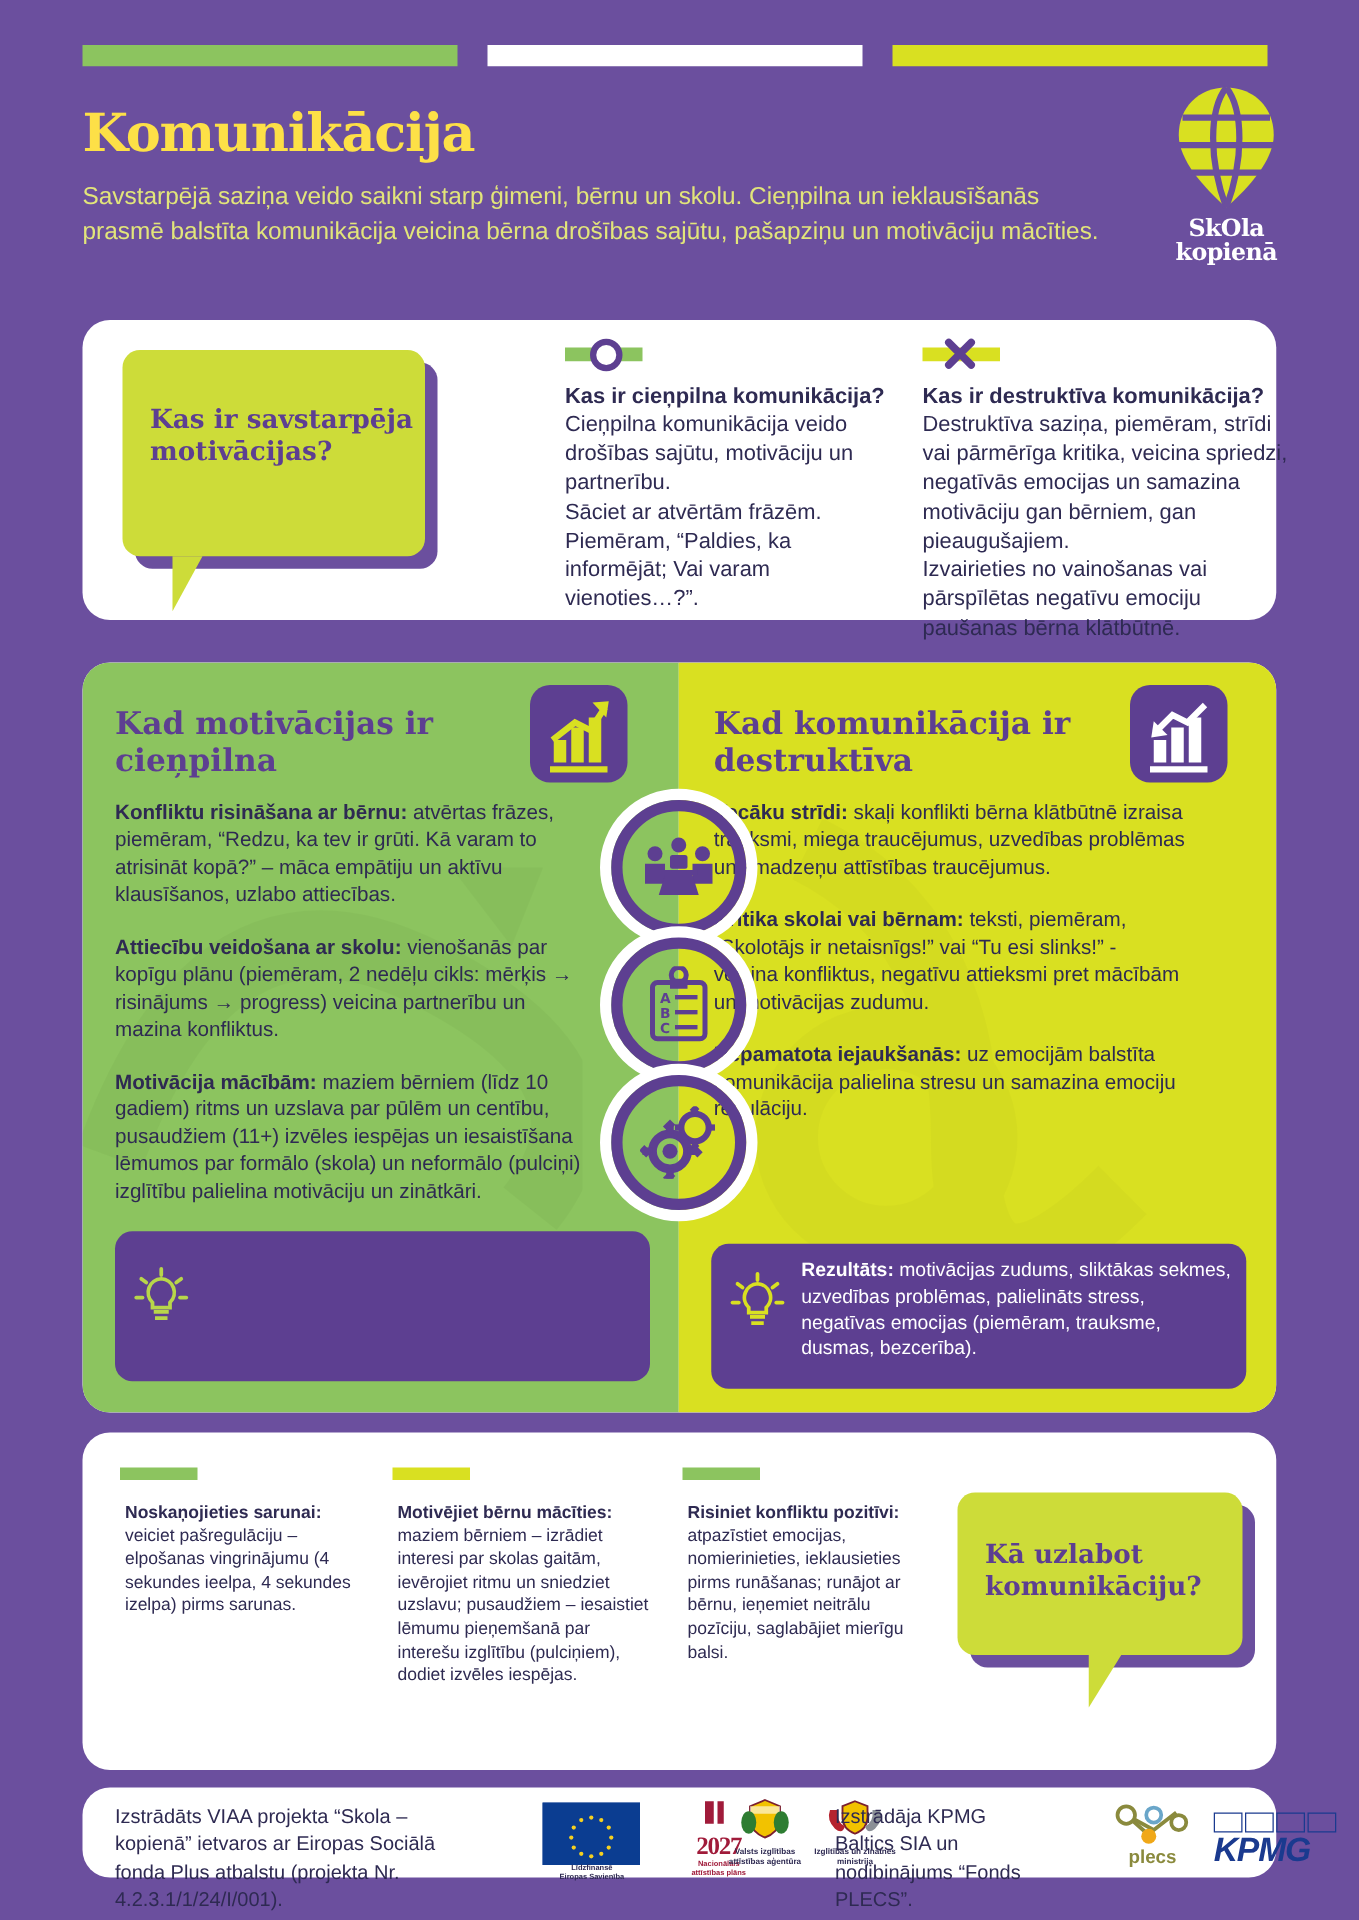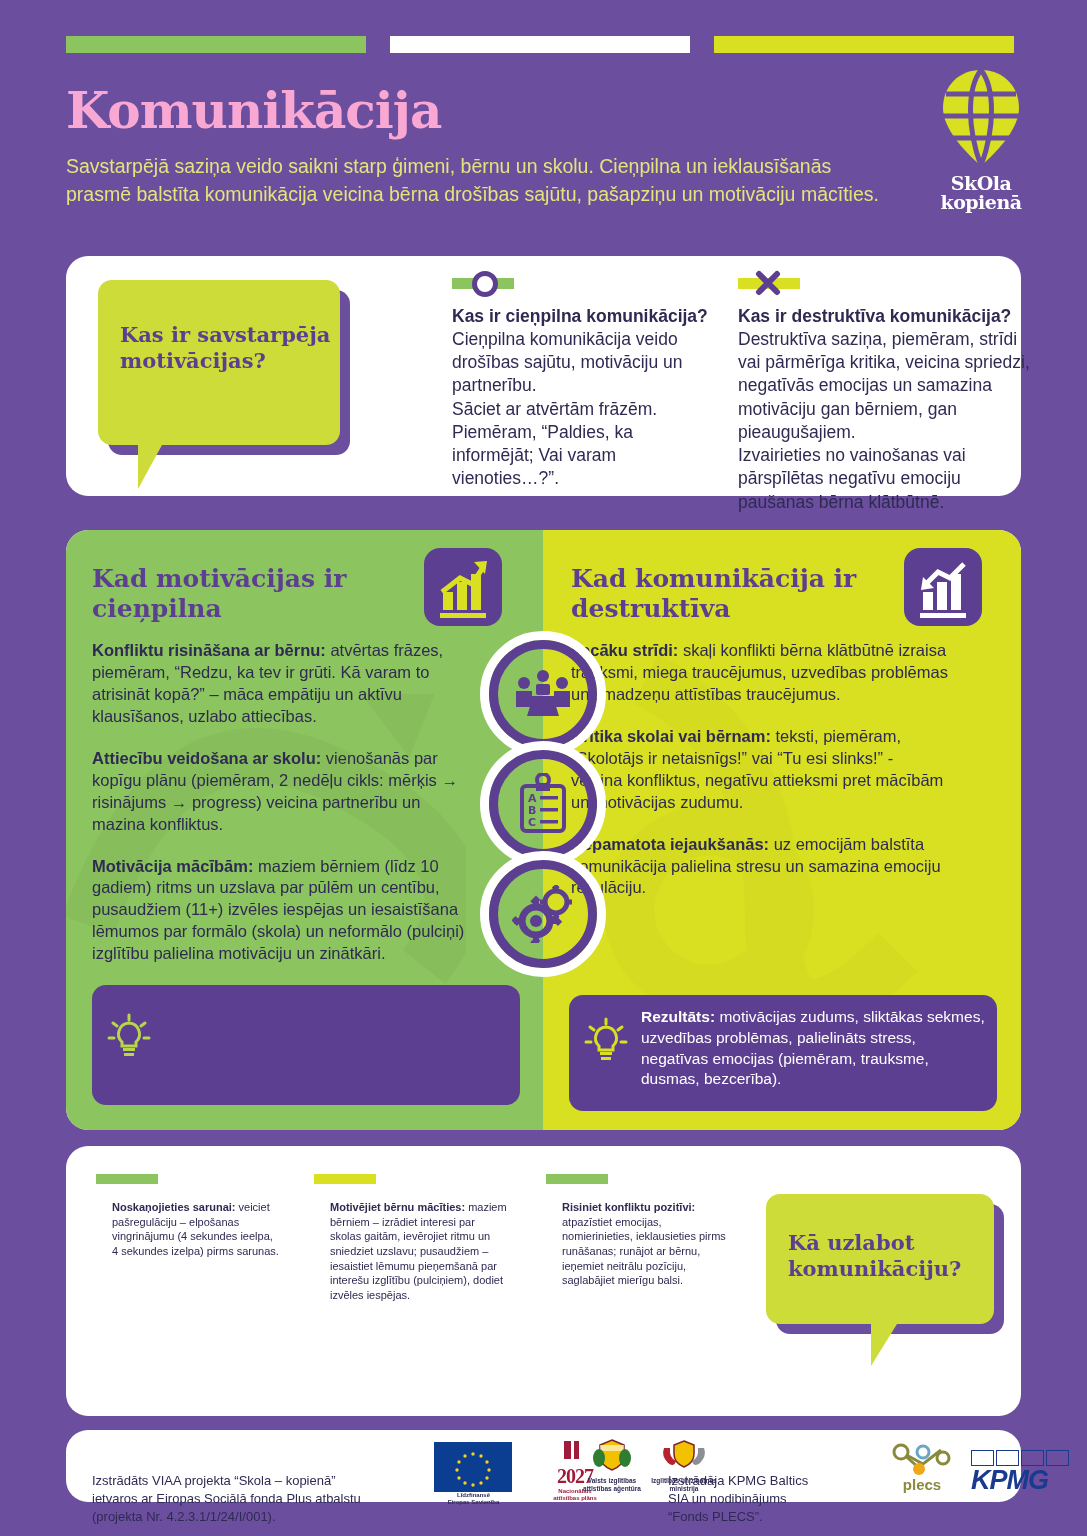--- a/index.html
+++ b/index.html
@@ -18,23 +18,23 @@
   .accent.a1{width:300px;background:#8cc45f;}
   .accent.a2{width:300px;background:#ffffff;}
   .accent.a3{width:300px;background:#d9e021;}
 
   
   .hdr{position:absolute;top:85px;left:66px;width:830px;}
   .hdr h1{
     margin:0;
     font-family:"DejaVu Serif", serif;
     font-weight:700;
-    font-size:50px;
+    font-size:42px;
     letter-spacing:-1px;
-    color:#f9a8d4;
+    color:#fde047;
     line-height:1.05;
   }
   .hdr p{
     margin:14px 0 0 0;
     font-size:19.5px;
     line-height:1.45;
     color:#e2e57a;
     max-width:840px;
   }
 
@@ -144,21 +144,21 @@
   #resbox-l .rtxt{left:72px;top:13px;width:340px;}
   #resbox-l .bulb{top:28px;}
   #resbox-r{left:503px;top:465px;width:428px;height:116px;}
   #resbox-r .rtxt{left:72px;top:12px;width:345px;}
   #resbox-r .bulb{top:22px;}
 
   
   #card-bot{left:66px;top:1146px;width:955px;height:270px;}
   .tipcol{position:absolute;top:28px;}
   .tipcol .tbar{width:62px;height:10px;margin-bottom:16px;}
-  .tipcol p{margin:16px;font-size:11px;color:#2e2a52;line-height:1.33;}
+  .tipcol p{margin:4px;font-size:14px;color:#2e2a52;line-height:1.33;}
   .tipcol b{font-weight:700;}
   #tip1{left:30px;width:200px;}
   #tip1 .tbar{background:#8cc45f;}
   #tip2{left:248px;width:210px;}
   #tip2 .tbar{background:#d9e021;}
   #tip3{left:480px;width:200px;}
   #tip3 .tbar{background:#8cc45f;}
 
   #bubble-improve{left:700px;top:48px;width:228px;height:130px;}
   #bubble-improve .btxt{position:absolute;left:22px;top:36px;font-size:21px;}
@@ -167,21 +167,21 @@
     border-left:26px solid #cddc39;
     border-bottom:42px solid transparent;
   }
   #bubble-improve .tailshadow{
     position:absolute;left:112px;top:130px;width:18px;height:46px;background:#6b4f9e;z-index:-1;
   }
 
   
   #card-foot{left:66px;top:1430px;width:955px;height:72px;}
   .foot-txt{
-    position:absolute;font-size:13px;color:#2e2a52;line-height:1.4;margin-top:29px;
+    position:absolute;font-size:16px;color:#2e2a52;line-height:1.4;
   }
   #foot-left{left:26px;top:13px;width:280px;}
   #foot-right{left:602px;top:13px;width:160px;}
 
   .eu-flag{
     position:absolute;left:368px;top:12px;width:78px;height:50px;background:#0b3d91;
   }
   .eu-cap{position:absolute;left:360px;top:62px;width:95px;text-align:center;font-size:6px;color:#2e2a52;font-weight:700;line-height:1.2;}
 
   .logo2027{position:absolute;left:470px;top:9px;width:78px;text-align:center;}

